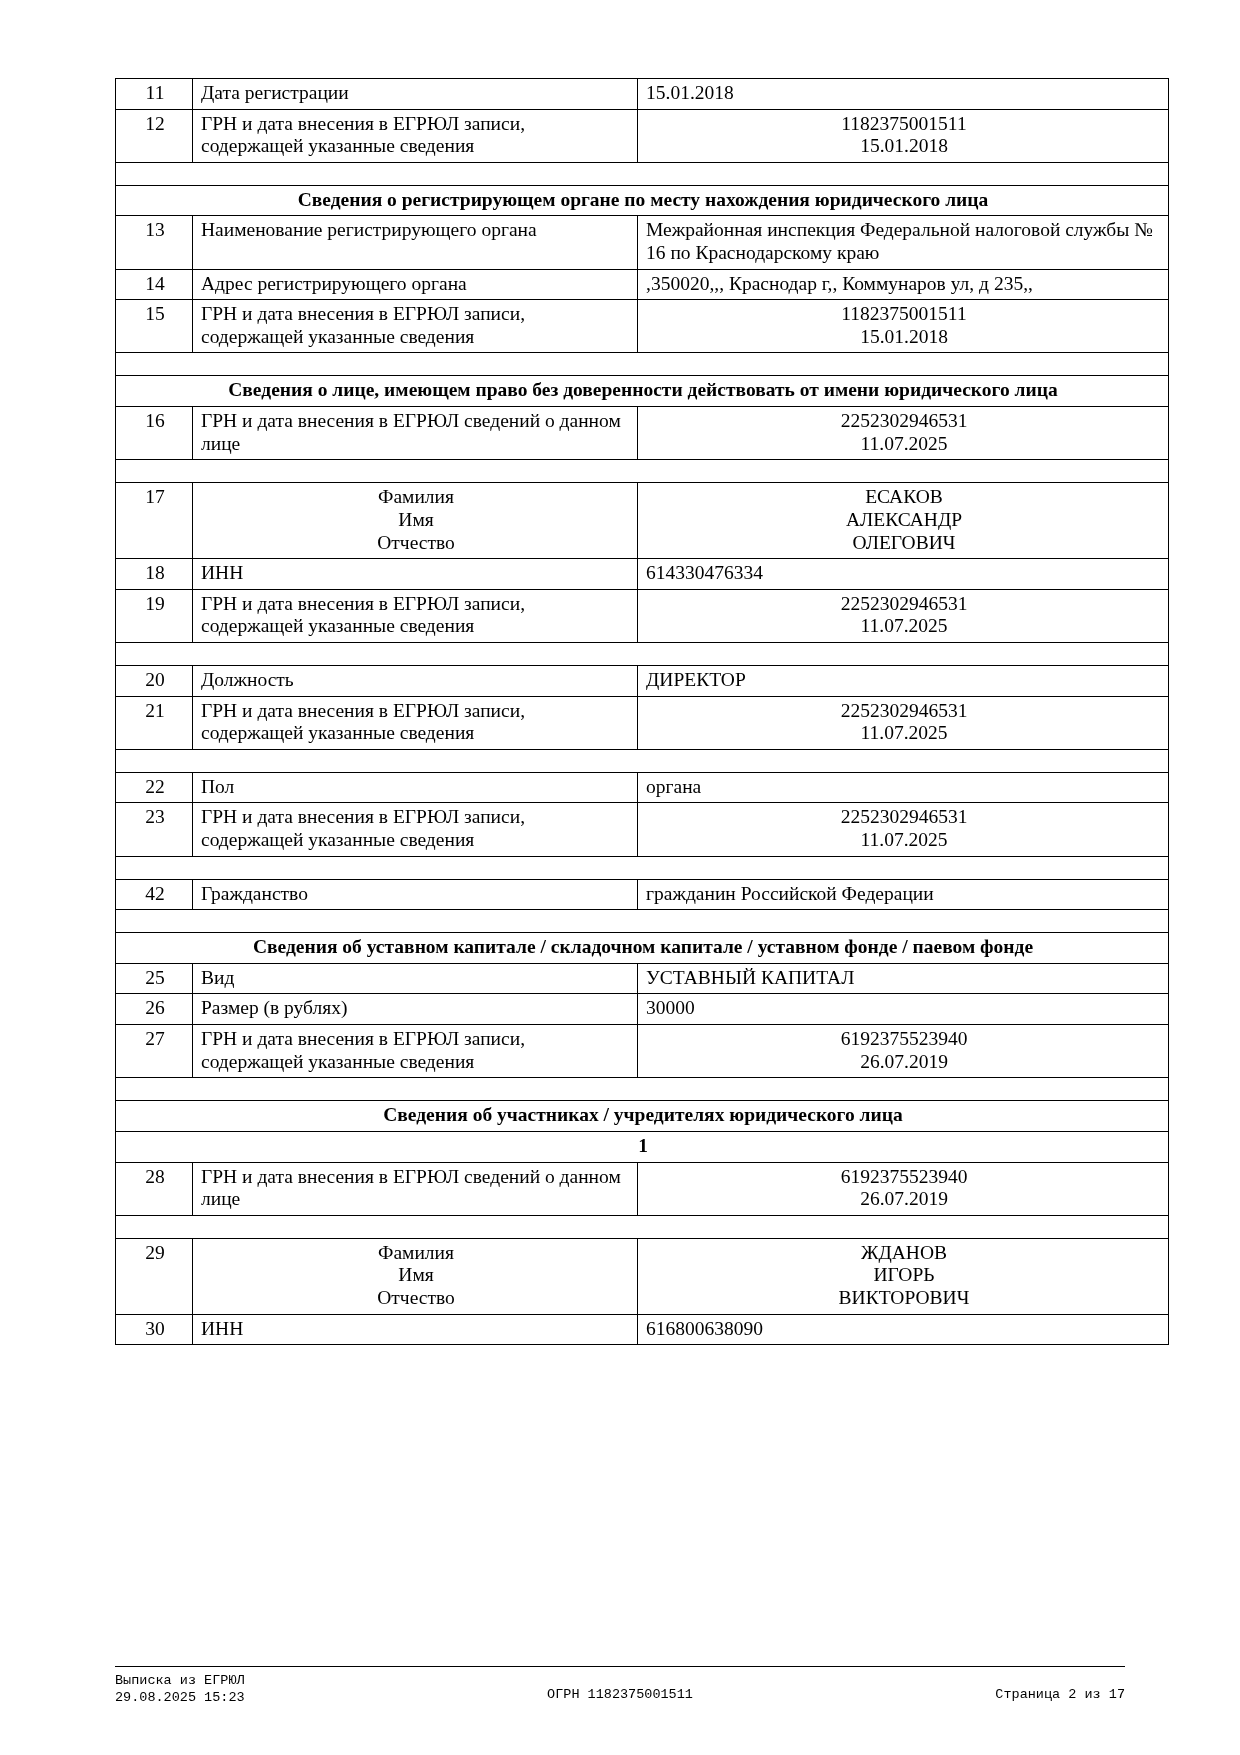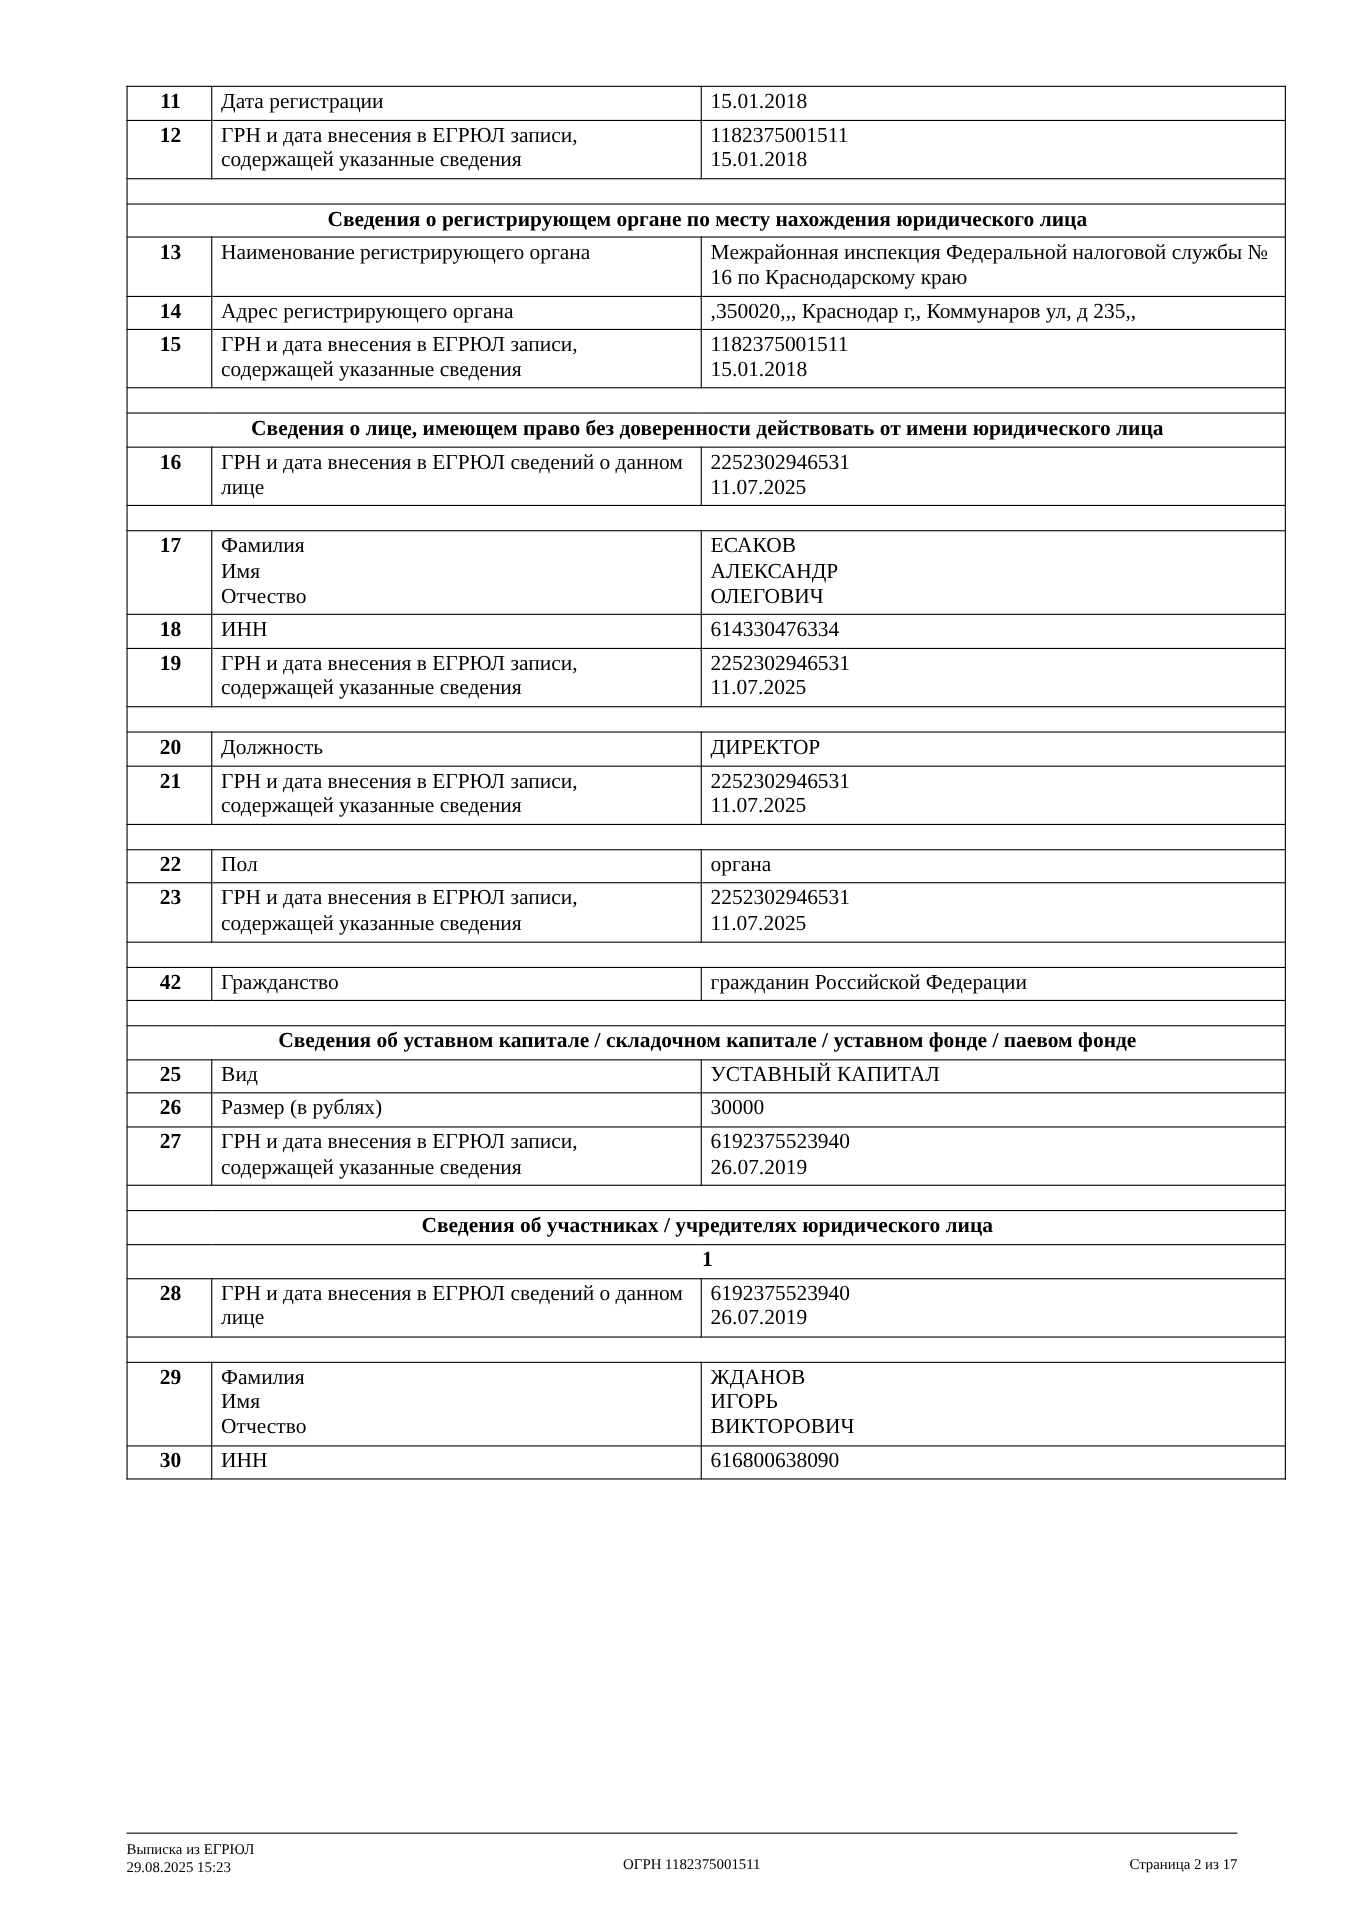--- a/index.html
+++ b/index.html
@@ -29,21 +29,20 @@
     line-height: 1.16;
   }
   table.doc td {
     border: 1.3px solid #000;
     padding: 3px 6px 4px 8px;
     vertical-align: top;
   }
   td.num {
     width: 62px;
     text-align: center;
-    font-weight: bold;
   }
   td.label {
     width: 430px;
   }
   td.value {
     width: 516px;
   }
   tr.spacer td {
     height: 22px;
     padding: 0;
@@ -58,35 +57,37 @@
     padding: 4px 10px 6px 10px;
     font-family: Liberation Serif, serif;
   }
   td.section-num {
     text-align: center;
     font-weight: bold;
     padding: 3px 10px 4px 10px;
   }
   .multi span {
     display: block;
+    text-align: center;
   }
   .footer {
     position: absolute;
     left: 115px;
     right: 115px;
     bottom: 48px;
     font-size: 13.5px;
     line-height: 1.25;
     border-top: 1.5px solid #000;
     padding-top: 6px;
   }
   .footer-row {
     display: flex;
     justify-content: space-between;
     align-items: flex-start;
+    font-family: Liberation Mono, monospace;
   }
   .footer-left span, .footer-center span, .footer-right span {
     display: block;
   }
   .footer-center {
     text-align: center;
     padding-top: 14px;
   }
   .footer-right {
     text-align: left;

